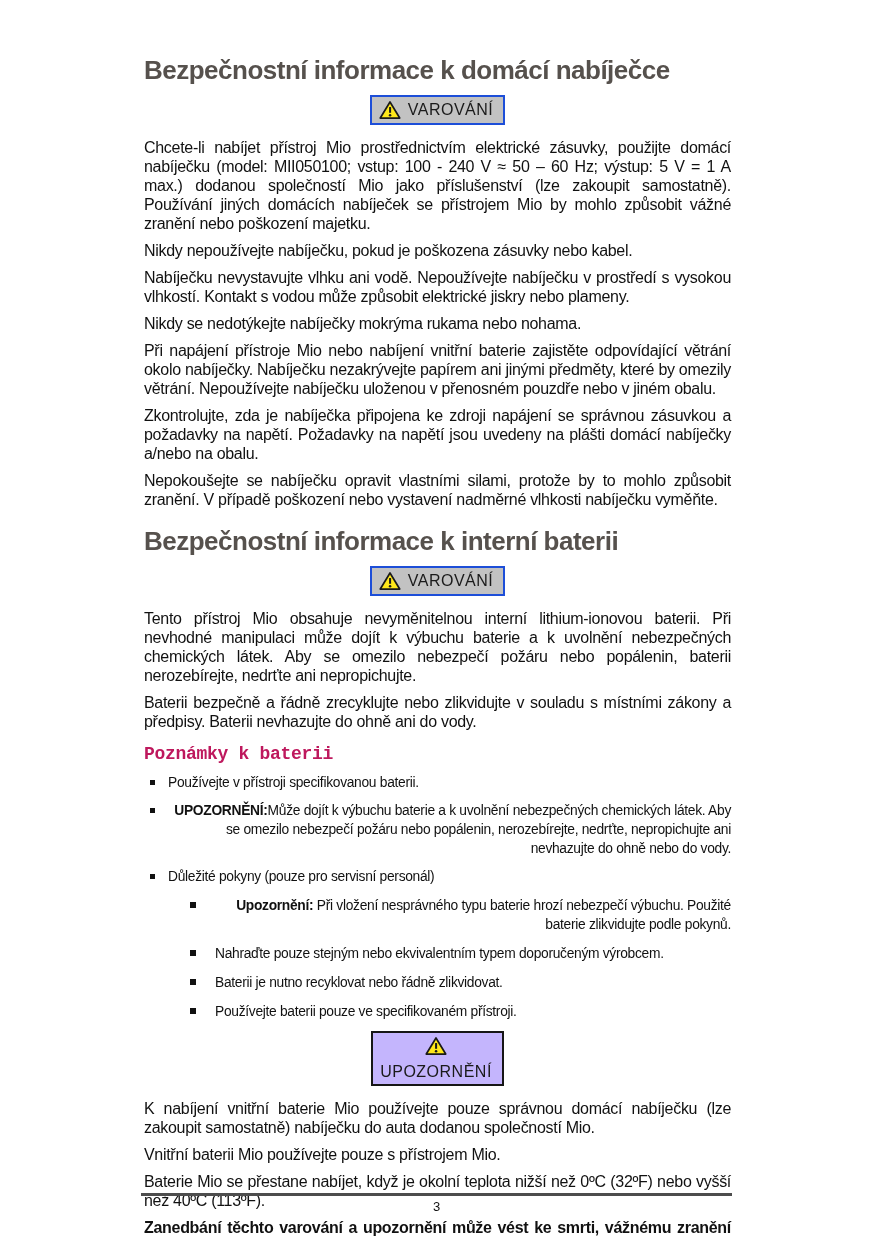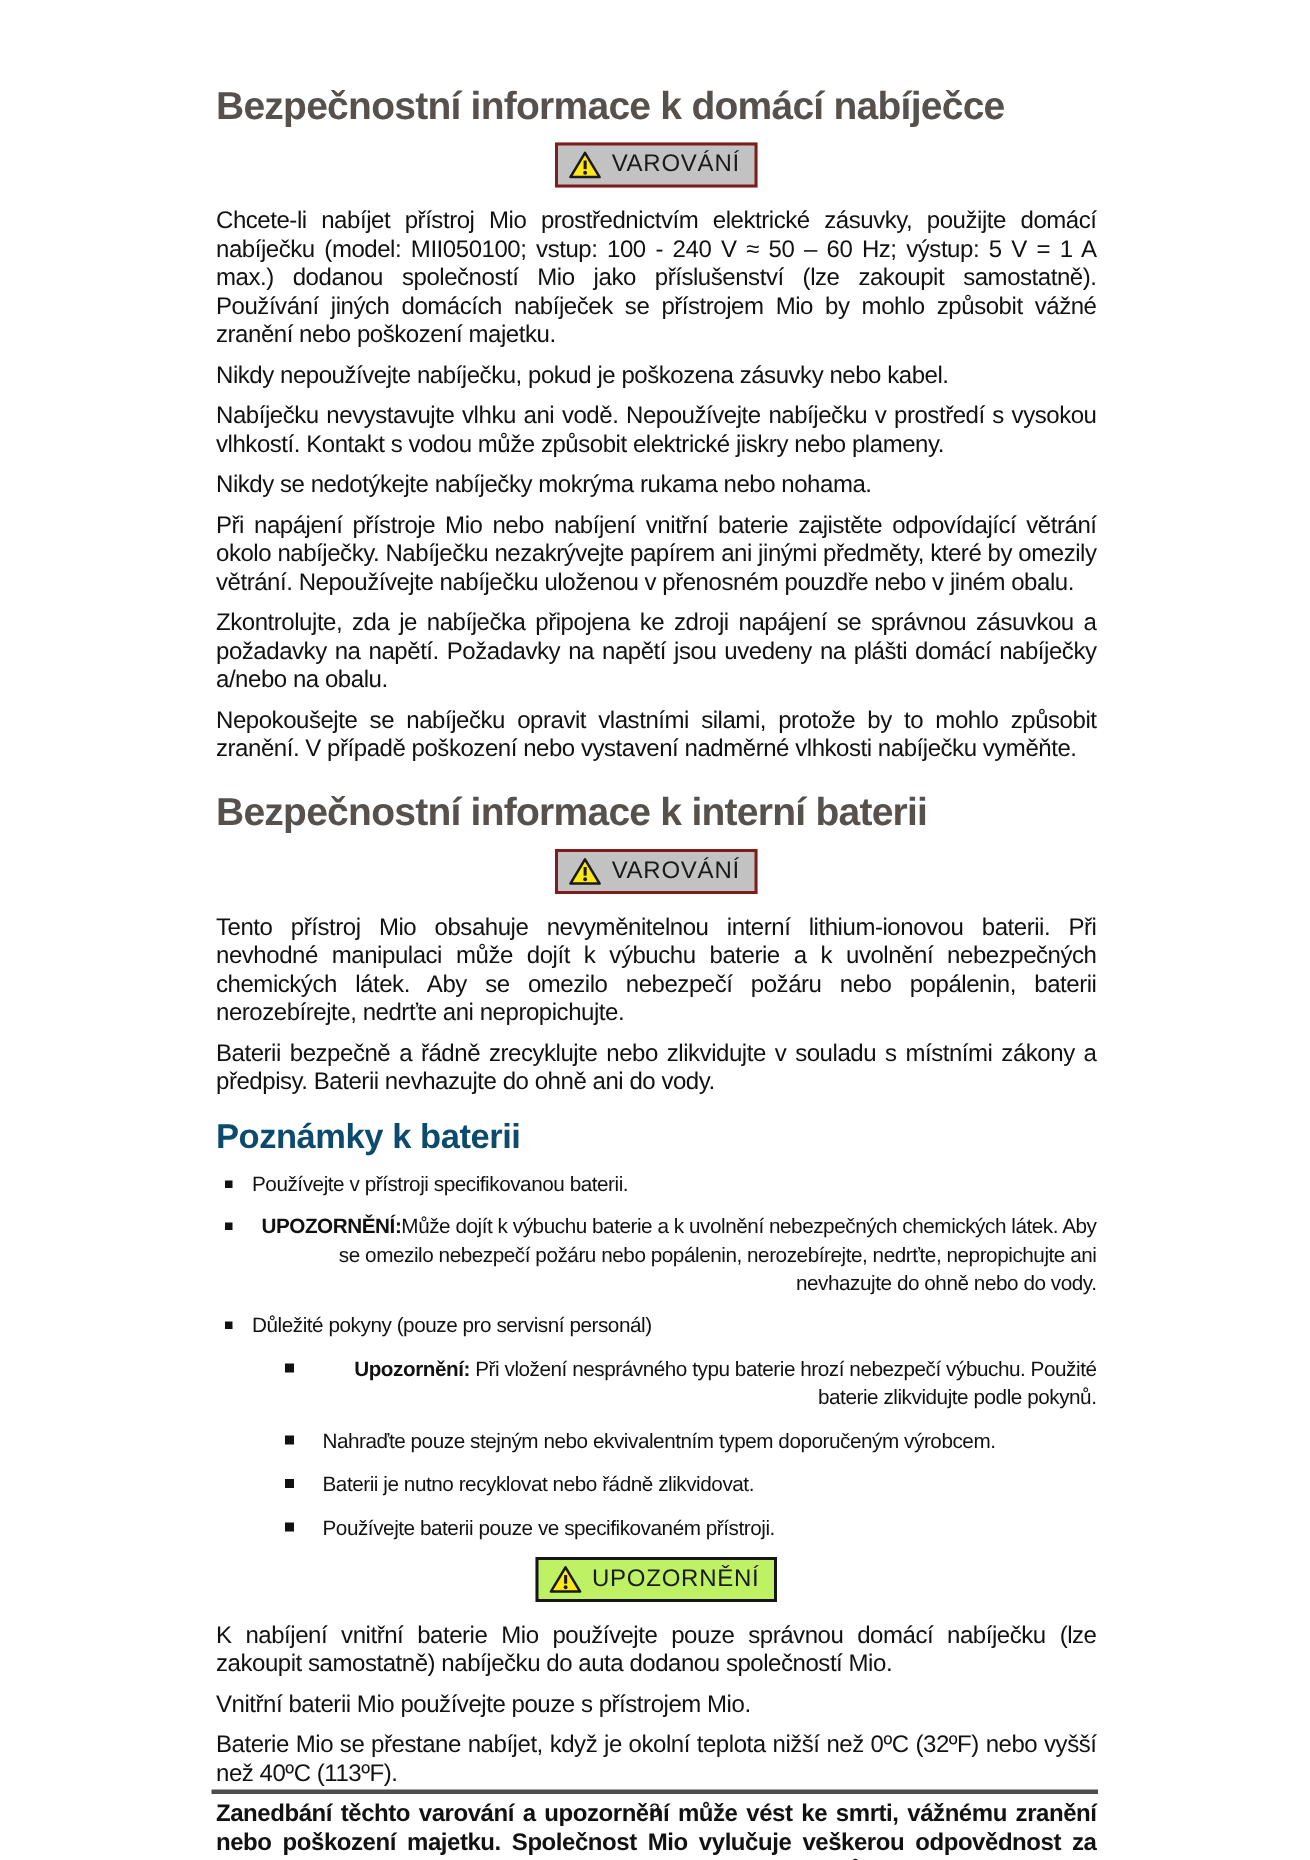--- a/index.html
+++ b/index.html
@@ -21,35 +21,36 @@
   }
   h1.sec-title.second { margin-top:18px; }
 
   .badge-row { text-align:center; margin:9px 0 13px 0; }
   .badge {
     display:inline-flex; align-items:center; gap:7px;
     padding:3px 10px 3px 7px;
     font-size:16px; letter-spacing:0.5px; color:#1a1a1a;
     vertical-align:middle;
   }
-  .badge-warn { background:#c2c2c2; border:2px solid #7f1d1d; }
-  .badge-caution { background:#bef264; border:2px solid #161616; }
+  .badge-warn { background:#c2c2c2; border:2px solid #1d4ed8; }
+  .badge-caution { background:#c4b5fd; border:2px solid #161616;flex-direction:column; }
   .tri { display:block; }
 
   p.body-p {
     font-size:16px; line-height:19px; letter-spacing:-0.3px;
     text-align:justify;
     margin:0 0 8px 0;
   }
   p.body-p.bold-p { font-weight:bold; }
 
   h2.sub-title {
-    font-size:23px; font-weight:bold; color:#0c4a6e;
+    font-size:18px; font-weight:bold; color:#be185d;
     letter-spacing:-0.3px;
     margin:13px 0 9px 0;
+    font-family:Liberation Mono, monospace;
   }
 
   ul.bullets, ul.sub-bullets { list-style:none; margin:0; padding:0; }
   ul.bullets > li { margin:0 0 9px 0; }
   .li-row { display:flex; }
   ul.bullets > li > .li-row > .sq {
     flex:0 0 auto; width:5px; height:5px; background:#111;
     margin:7px 0 0 6px;
   }
   ul.bullets > li > .li-row > .li-text { margin-left:13px; }

